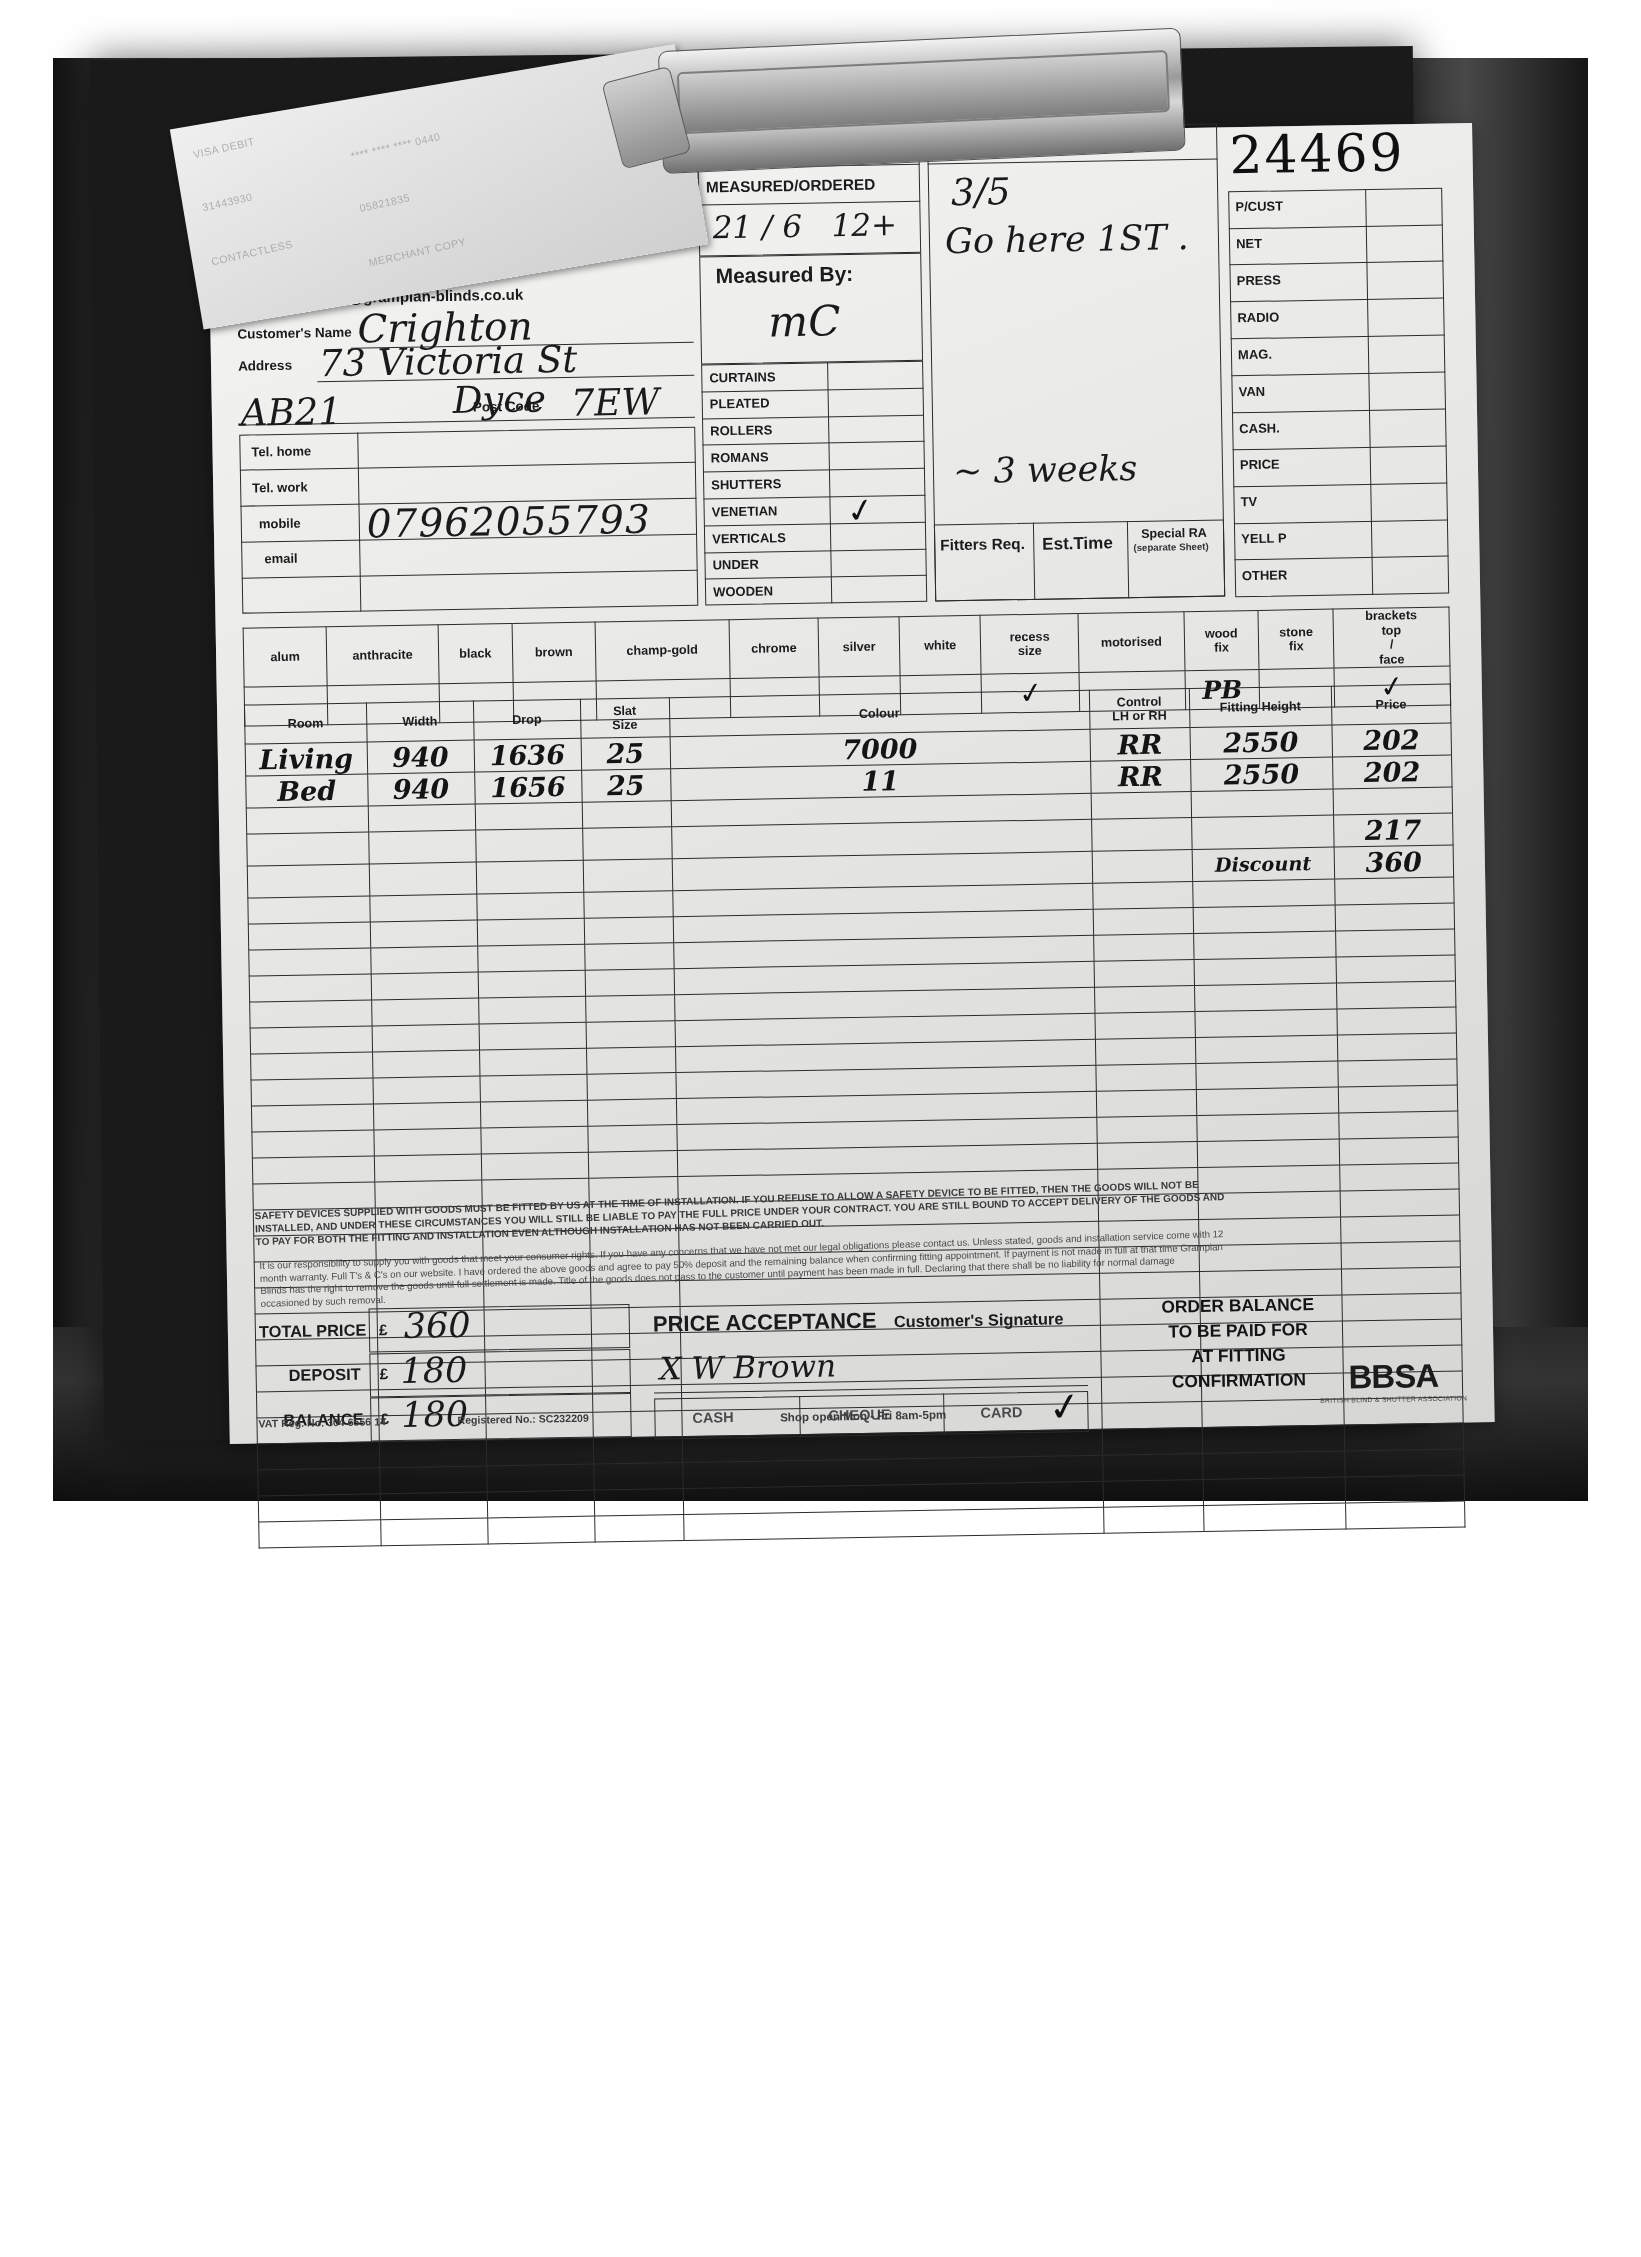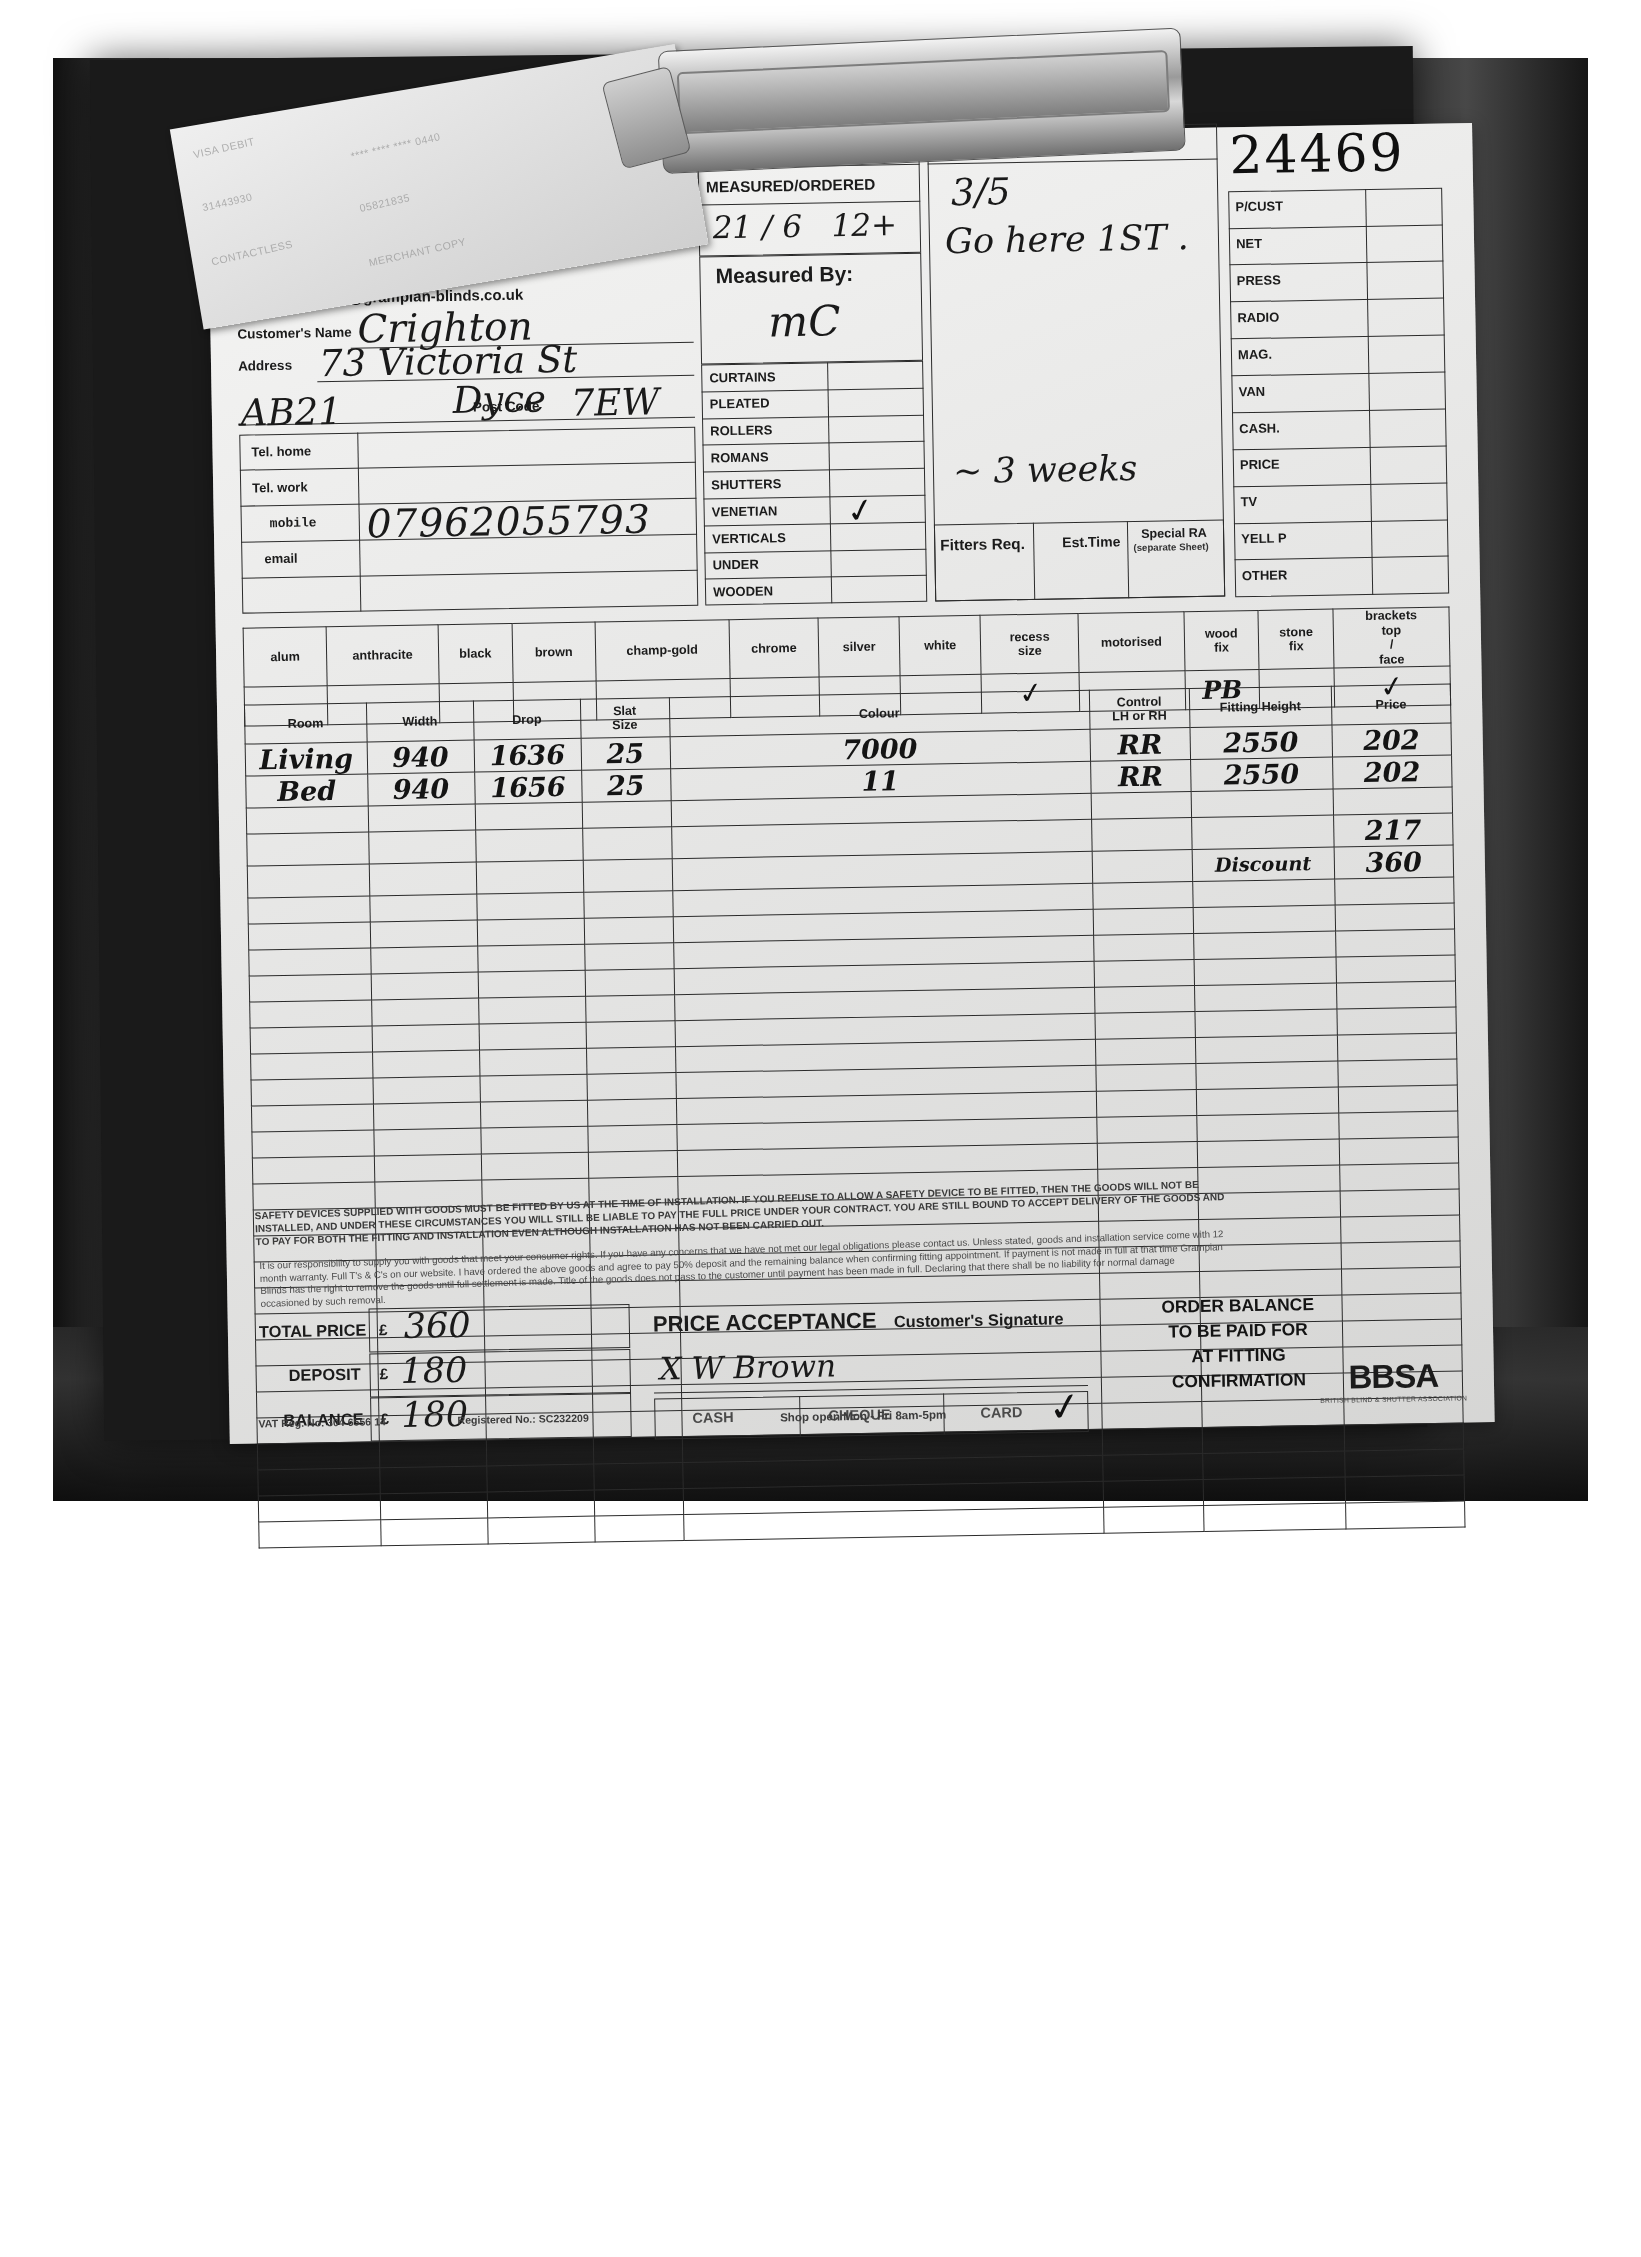--- a/index.html
+++ b/index.html
@@ -134,21 +134,21 @@
 
     <div class="box" style="left:27px;top:290px;width:456px;height:179px;"></div>
     <div class="boxl" style="left:145px;top:290px;height:179px;"></div>
     <div class="boxt" style="left:27px;top:325px;width:456px;"></div>
     <div class="boxt" style="left:27px;top:361px;width:456px;"></div>
     <div class="boxt" style="left:27px;top:397px;width:456px;"></div>
     <div class="boxt" style="left:27px;top:433px;width:456px;"></div>
 
     <div class="cell-label" style="left:39px;top:300px;">Tel. home</div>
     <div class="cell-label" style="left:39px;top:336px;">Tel. work</div>
-    <div class="cell-label" style="left:56px;top:372px;font-family:Liberation Mono, monospace;">mobile</div>
+    <div class="cell-label" style="left:45px;top:372px;">mobile</div>
     <div class="cell-label" style="left:50px;top:407px;">email</div>
 
     <div class="hand" style="position:absolute;left:153px;top:359px;font-size:39px;letter-spacing:1px;">07962055793</div>
 
     <div class="box" style="left:490px;top:-3.9px;width:222px;height:124px;"></div>
     <div class="boxt" style="left:490px;top:31px;width:222px;"></div>
     <div class="boxt" style="left:490px;top:68px;width:222px;"></div>
     <div class="boxl" style="left:626px;top:-3.9px;height:35px;"></div>
     <div class="lbl" style="left:502px;top:7.7px;font-size:16.4px;">DATE</div>
     <div class="lbl" style="left:498px;top:42px;font-size:15.4px;">MEASURED/ORDERED</div>
@@ -188,21 +188,21 @@
     <div class="boxt" style="left:720px;top:31px;width:290px;"></div>
     <div class="lbl" style="left:730px;top:7.7px;font-size:16.4px;">SPECIAL INSTRUCTIONS</div>
     <div class="hand" style="position:absolute;left:743px;top:39px;font-size:37px;">3/5</div>
     <div class="hand" style="position:absolute;left:736px;top:89px;font-size:35px;">Go here 1ST .</div>
     <div class="hand" style="position:absolute;left:740px;top:319px;font-size:35px;">~ 3 weeks</div>
 
     <div class="box" style="left:720px;top:392px;width:290px;height:77px;"></div>
     <div class="boxl" style="left:819px;top:392px;height:77px;"></div>
     <div class="boxl" style="left:913px;top:392px;height:77px;"></div>
     <div class="lbl" style="left:726px;top:404px;font-size:15.4px;">Fitters Req.</div>
-    <div class="lbl" style="left:848px;top:404px;font-size:14px;">Est.Time</div>
+    <div class="lbl" style="left:828px;top:404px;font-size:17px;">Est.Time</div>
     <div class="lbl" style="left:927px;top:398px;font-size:12.6px;">Special RA</div>
     <div style="position:absolute;left:919px;top:413px;font-size:9.7px;font-weight:bold;color:#333;">(separate Sheet)</div>
 
     <div class="hand" style="position:absolute;left:1022px;top:-7.7px;font-size:56px;font-style:normal;letter-spacing:1.9px;"></div>
     <div style="position:absolute;left:1022px;top:-1.9px;font-size:52px;font-family:'DejaVu Serif',serif;color:#101010;letter-spacing:1.9px;">24469</div>
 
     <div class="box" style="left:1020px;top:64px;width:214px;height:406px;"></div>
     <div class="boxl" style="left:1157px;top:64px;height:406px;"></div>
     <div id="source-rules">
         <div class="boxt" style="left: 1020px; width: 214px; top: 101px;"></div>

